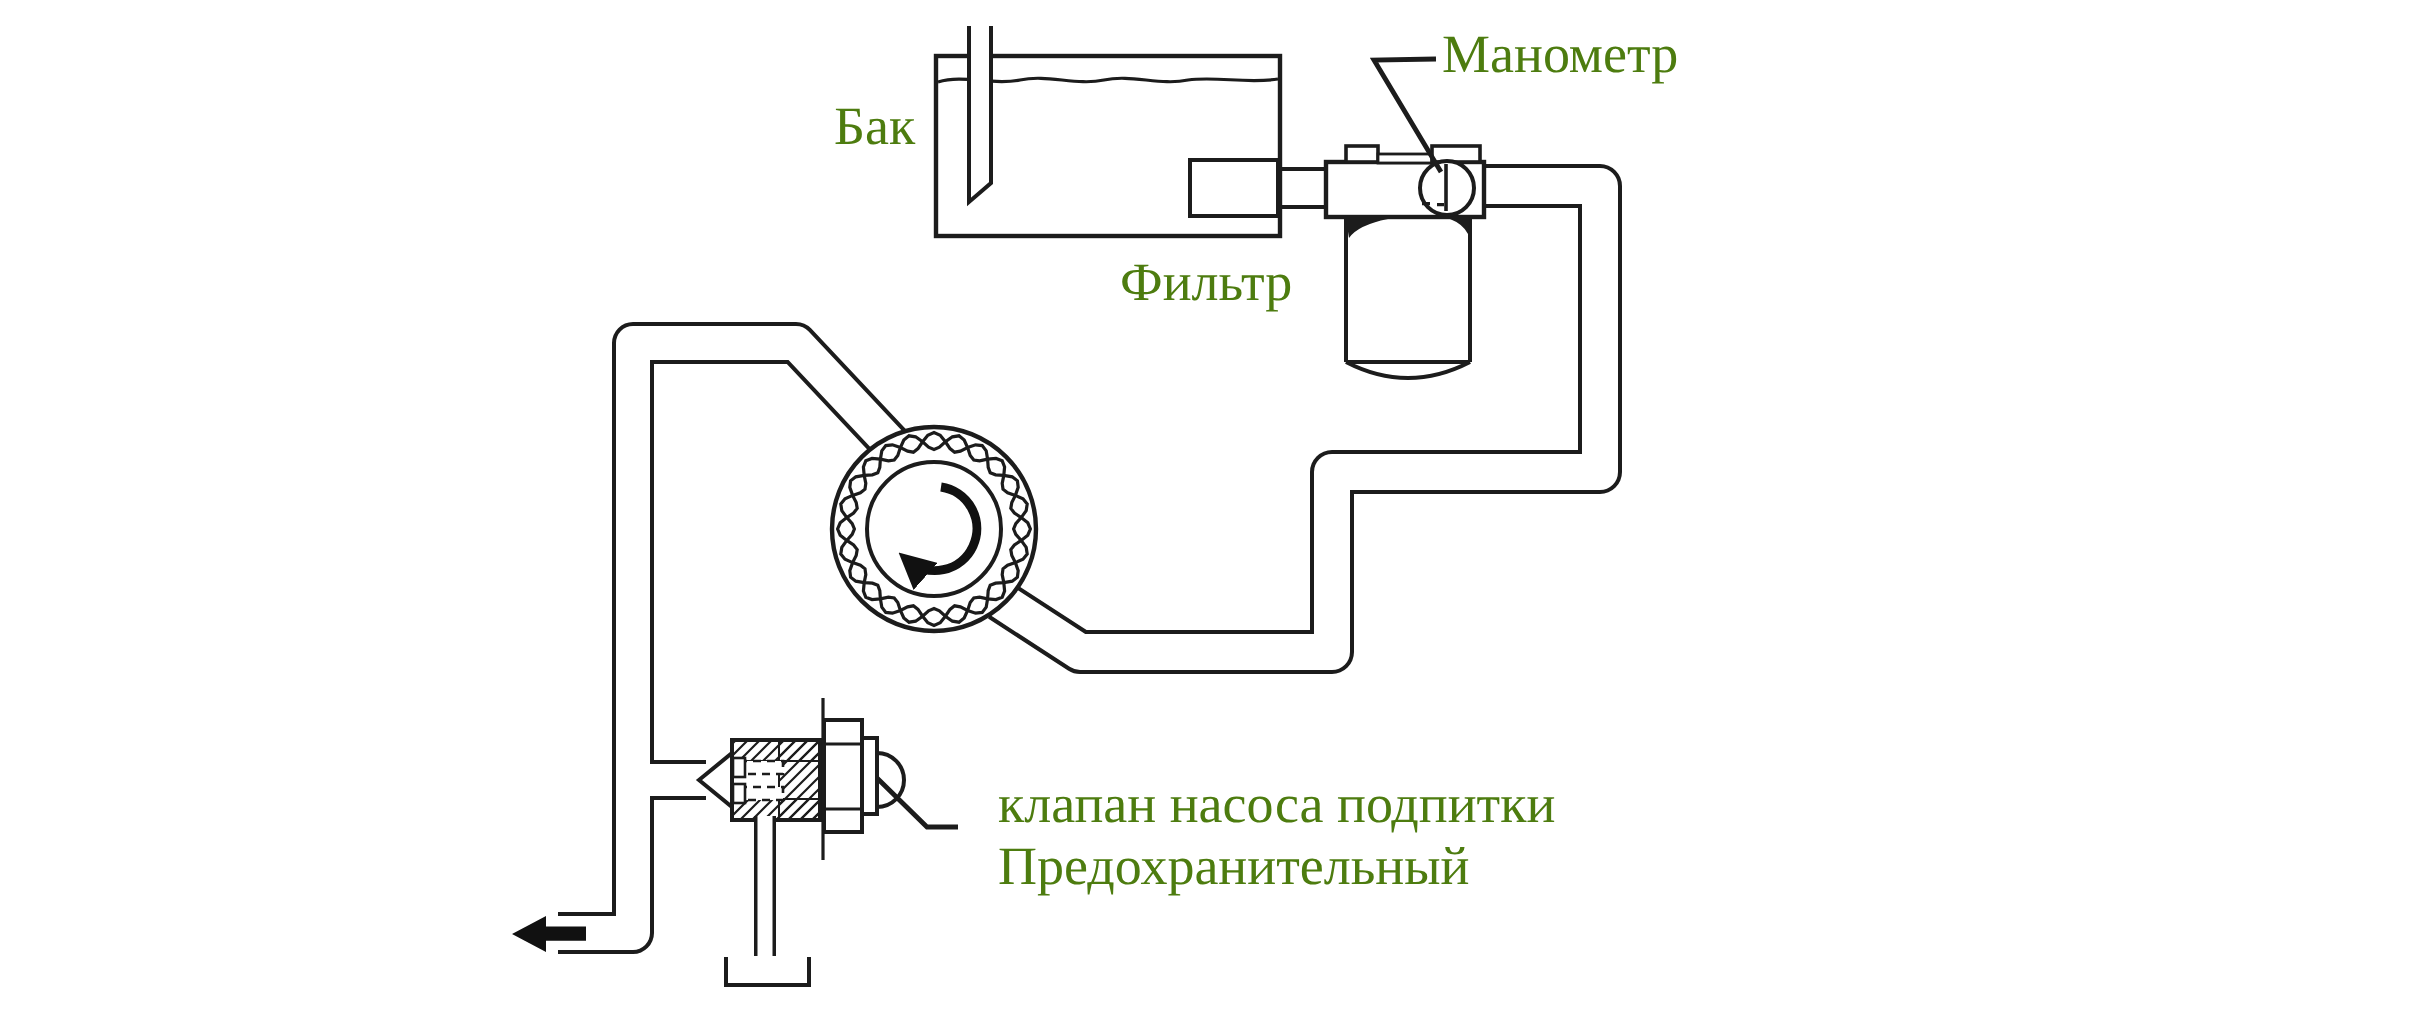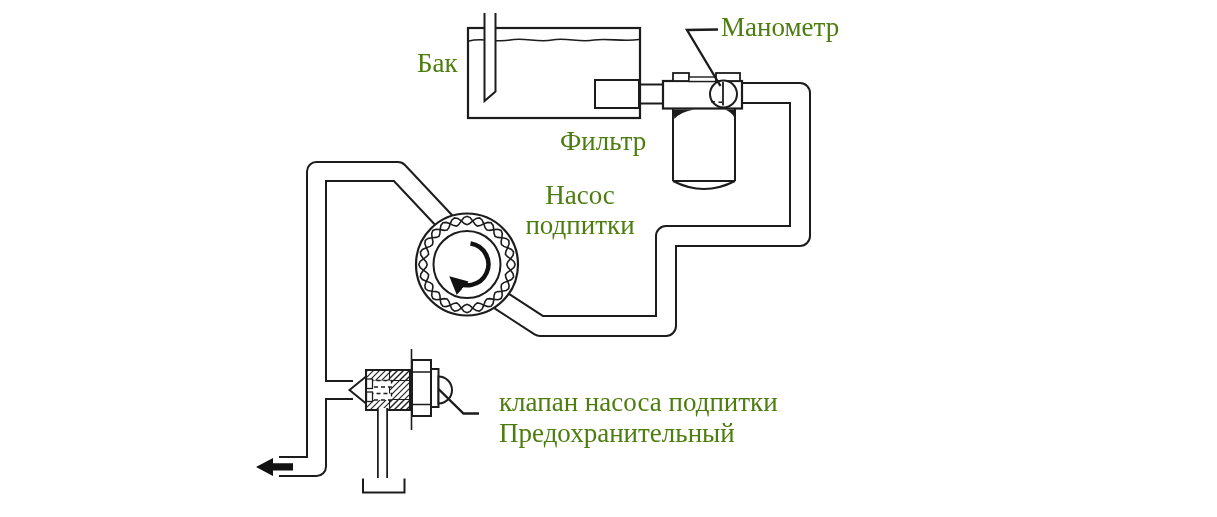--- a/index.html
+++ b/index.html
@@ -99,21 +99,17 @@
     </g>
 
     <path d="M293,463.2 H273 V458 L256,467 L273,476 V470.4 H293 Z" fill="#111"></path>
     <path d="M718,29.5 L687,30 L720.5,86" fill="none" stroke="#1c1c1c" stroke-width="2.4"></path>
     <path d="M438.5,389 L463.5,413.5 L479,413.5" fill="none" stroke="#1c1c1c" stroke-width="2.4"></path>
   </svg>
 
   <div class="lbl" style="left:397px;top:48px;margin-left:20px;">Бак</div>
   <div class="lbl" style="left:560px;top:126px;">Фильтр</div>
   <div class="lbl" style="left:721px;top:12px;">Манометр</div>
-  <div class="lbl center" style="left:500px;top:180px;width:160px;">
-    <div>Насос</div>
-    <div>подпитки</div>
-  </div>
   <div class="lbl" style="left:499px;top:387px;line-height:31px;">
     <div>клапан насоса подпитки</div>
     <div>Предохранительный</div>
   </div>
 </div>
 
 </body></html>

